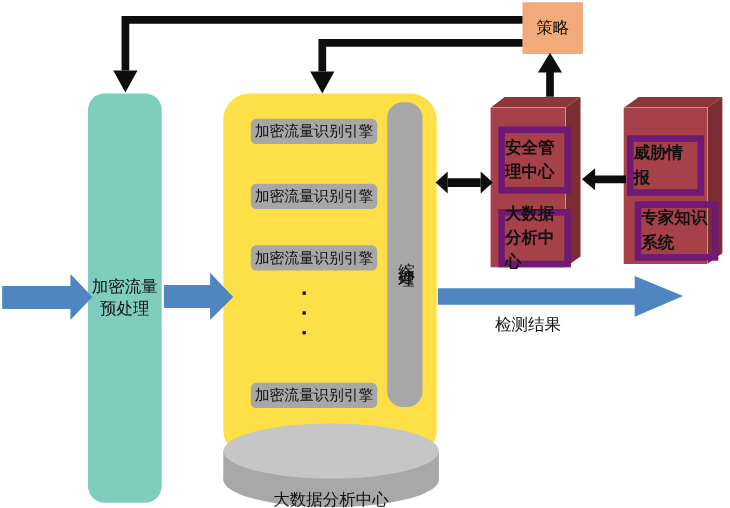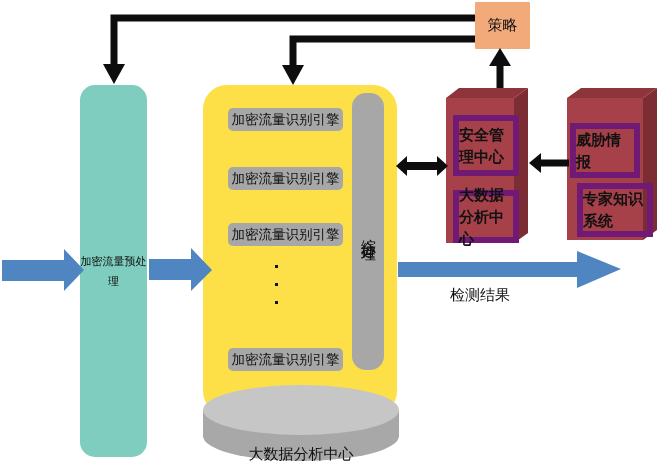--- a/index.html
+++ b/index.html
@@ -6,21 +6,21 @@
   #stage{
     position:relative;width:664px;height:462px;background:#ffffff;overflow:hidden;
     font-family:"Liberation Serif","DejaVu Serif",serif;color:#111;
   }
   .abs{position:absolute;}
   .ctr{display:flex;align-items:center;justify-content:center;text-align:center;}
 
   
   .src-label{left:0;top:218;width:78px;left:0px;top:218px;font-size:15px;line-height:18px;text-align:center;}
   .teal-box{left:80px;top:85px;width:67px;height:372px;background:#7ECDBF;border-radius:15px;
-            font-size:11px;line-height:20px;}
+            font-size:15px;line-height:20px;}
 
   
   .pink{left:203px;top:85px;width:194px;height:330px;background:#fde047;border-radius:24px;}
   .engine{position:absolute;left:25px;width:115px;height:23px;background:#A7A7A7;border-radius:5px;
           font-size:13.5px;line-height:23px;text-align:center;}
   .dots{position:absolute;left:70px;top:180px;width:6px;display:flex;flex-direction:column;gap:15px;align-items:center;}
   .dots i{width:3px;height:3px;background:#111;display:block;}
   .graybar{position:absolute;left:149px;top:8px;width:32px;height:277px;background:#A7A7A7;border-radius:14px;}
   .graybar span{position:absolute;left:0;top:0;width:100%;height:100%;display:flex;align-items:center;justify-content:center;
           writing-mode:vertical-rl;font-size:15px;letter-spacing:3px;}

